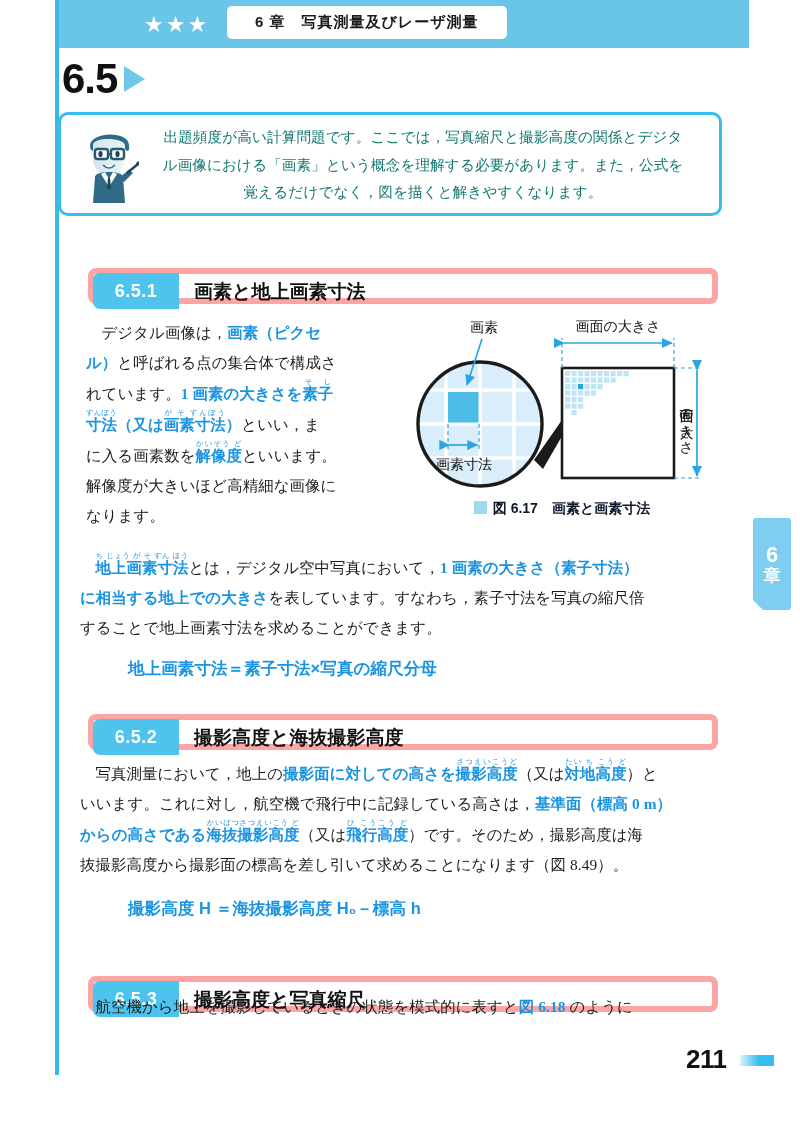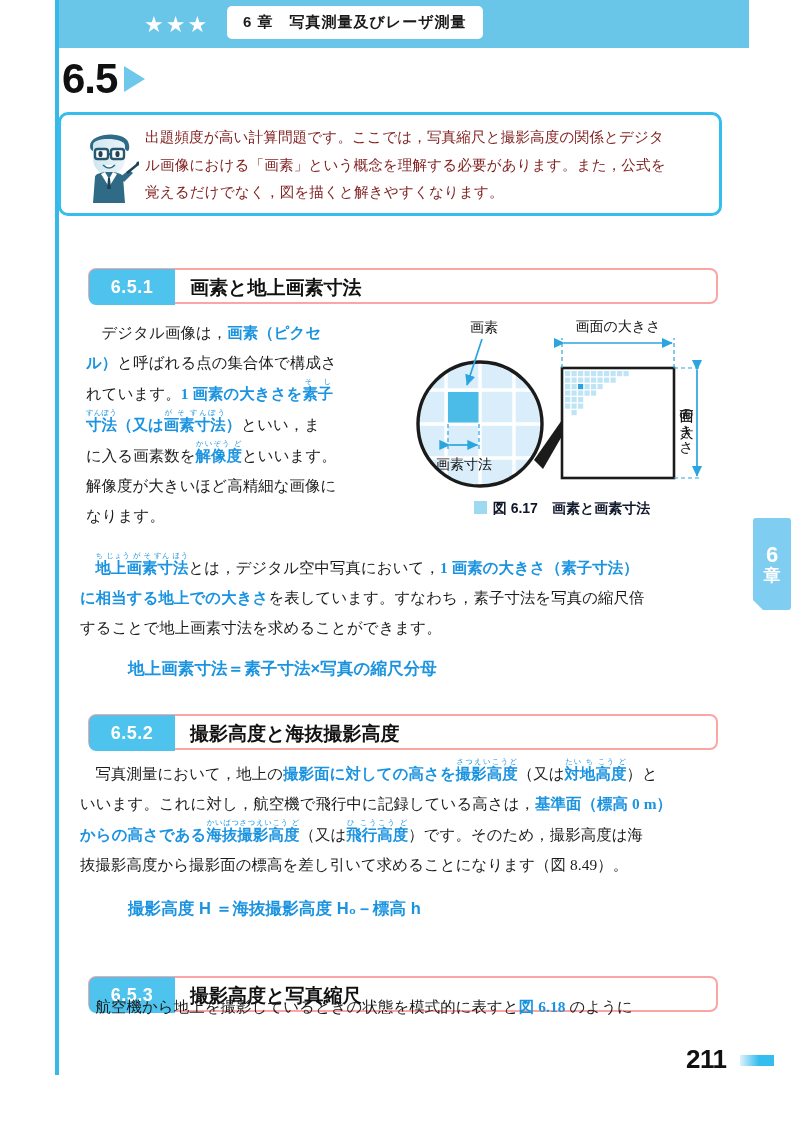--- a/index.html
+++ b/index.html
@@ -22,21 +22,21 @@
     background:#69c6e8;
   }
   .stars{
     position:absolute;left:85px;top:14px;
     font-size:22px;line-height:22px;color:#ffffff;letter-spacing:2px;
     font-family:"DejaVu Sans",sans-serif;
   }
   .chaptag{
     position:absolute;left:168px;top:6px;height:33px;
     background:#ffffff;border-radius:5px;
-    padding:0 16px;
+    padding:0 28px;
     display:flex;align-items:center;
     font-family:"Liberation Sans","DejaVu Sans",sans-serif;
     font-size:15px;font-weight:600;color:#1a1a1a;
     white-space:nowrap;letter-spacing:1px;
   }
 
   
   .bigtitle{
     position:absolute;left:62px;top:50px;width:700px;height:58px;
     display:flex;align-items:center;
@@ -58,30 +58,31 @@
 
   
   .intro{
     position:absolute;left:58px;top:112px;width:664px;height:104px;
     border:3px solid #35bdee;border-radius:10px;
     background:#fff;box-sizing:border-box;
   }
   .mascot{position:absolute;left:18px;top:10px;width:60px;height:82px;}
   .introtext{
     position:absolute;left:84px;top:9px;width:556px;
-    font-size:14.6px;line-height:27.5px;color:#7f1d1d;
+    font-size:14.6px;line-height:27.5px;color:#0f766e;
     font-family:"Liberation Serif","DejaVu Serif",serif;
     letter-spacing:0.1px;
+    text-align:center;
   }
   .introtext div{white-space:nowrap;}
 
   
   .secbar{
     position:absolute;left:88px;width:630px;height:36px;
-    border:2px solid #fca5a5;border-radius:8px;
+    border:6px solid #fca5a5;border-radius:8px;
     background:#ffffff;box-sizing:border-box;
   }
   .secbar .tag{
     position:absolute;left:-1px;top:-1px;width:86px;height:36px;
     background:#4ec3ee;border-radius:7px 0 0 7px;
     display:flex;align-items:center;justify-content:center;
     color:#fff;font-family:"Liberation Sans","DejaVu Sans",sans-serif;
     font-weight:700;font-size:18px;letter-spacing:0.5px;
   }
   .secbar .stitle{

